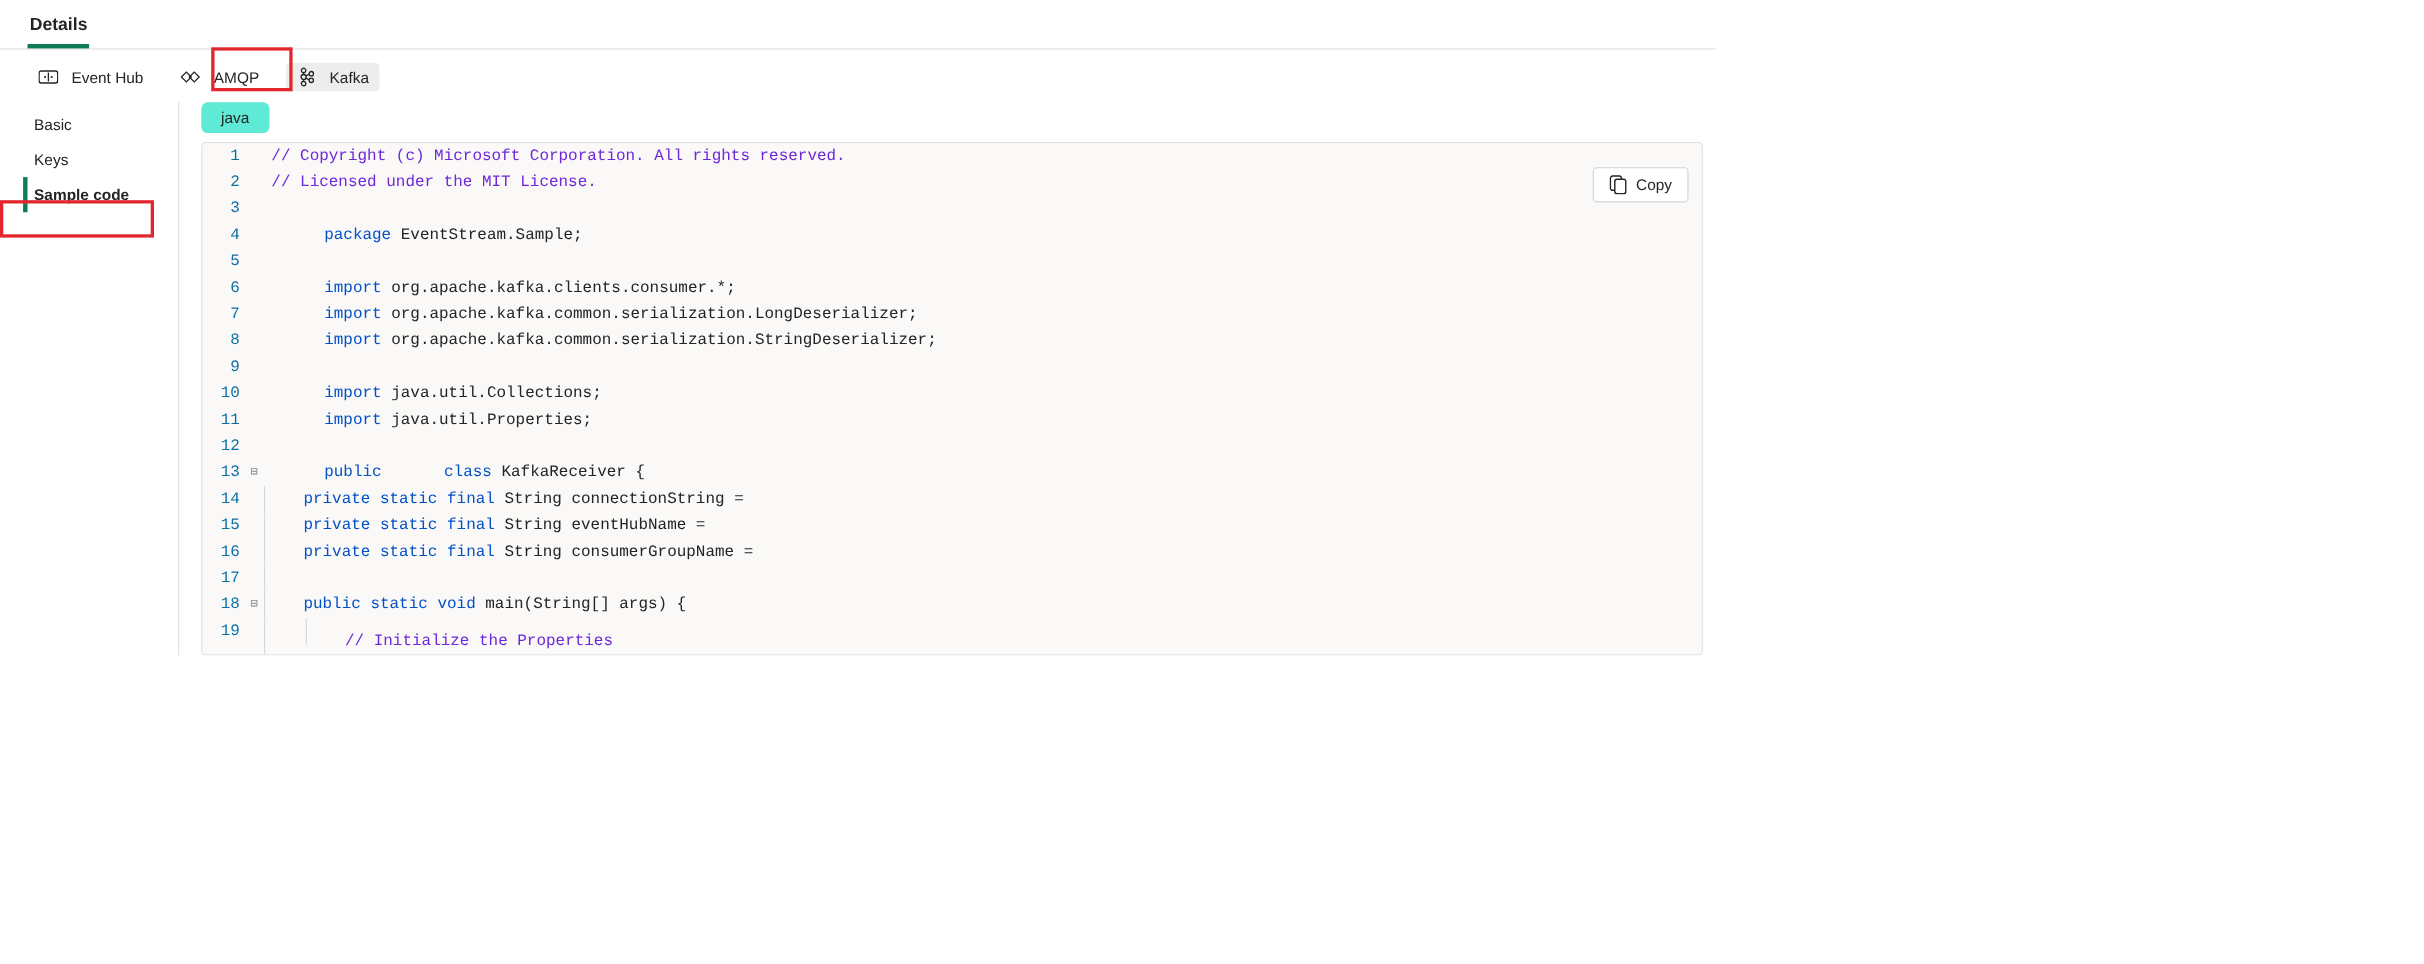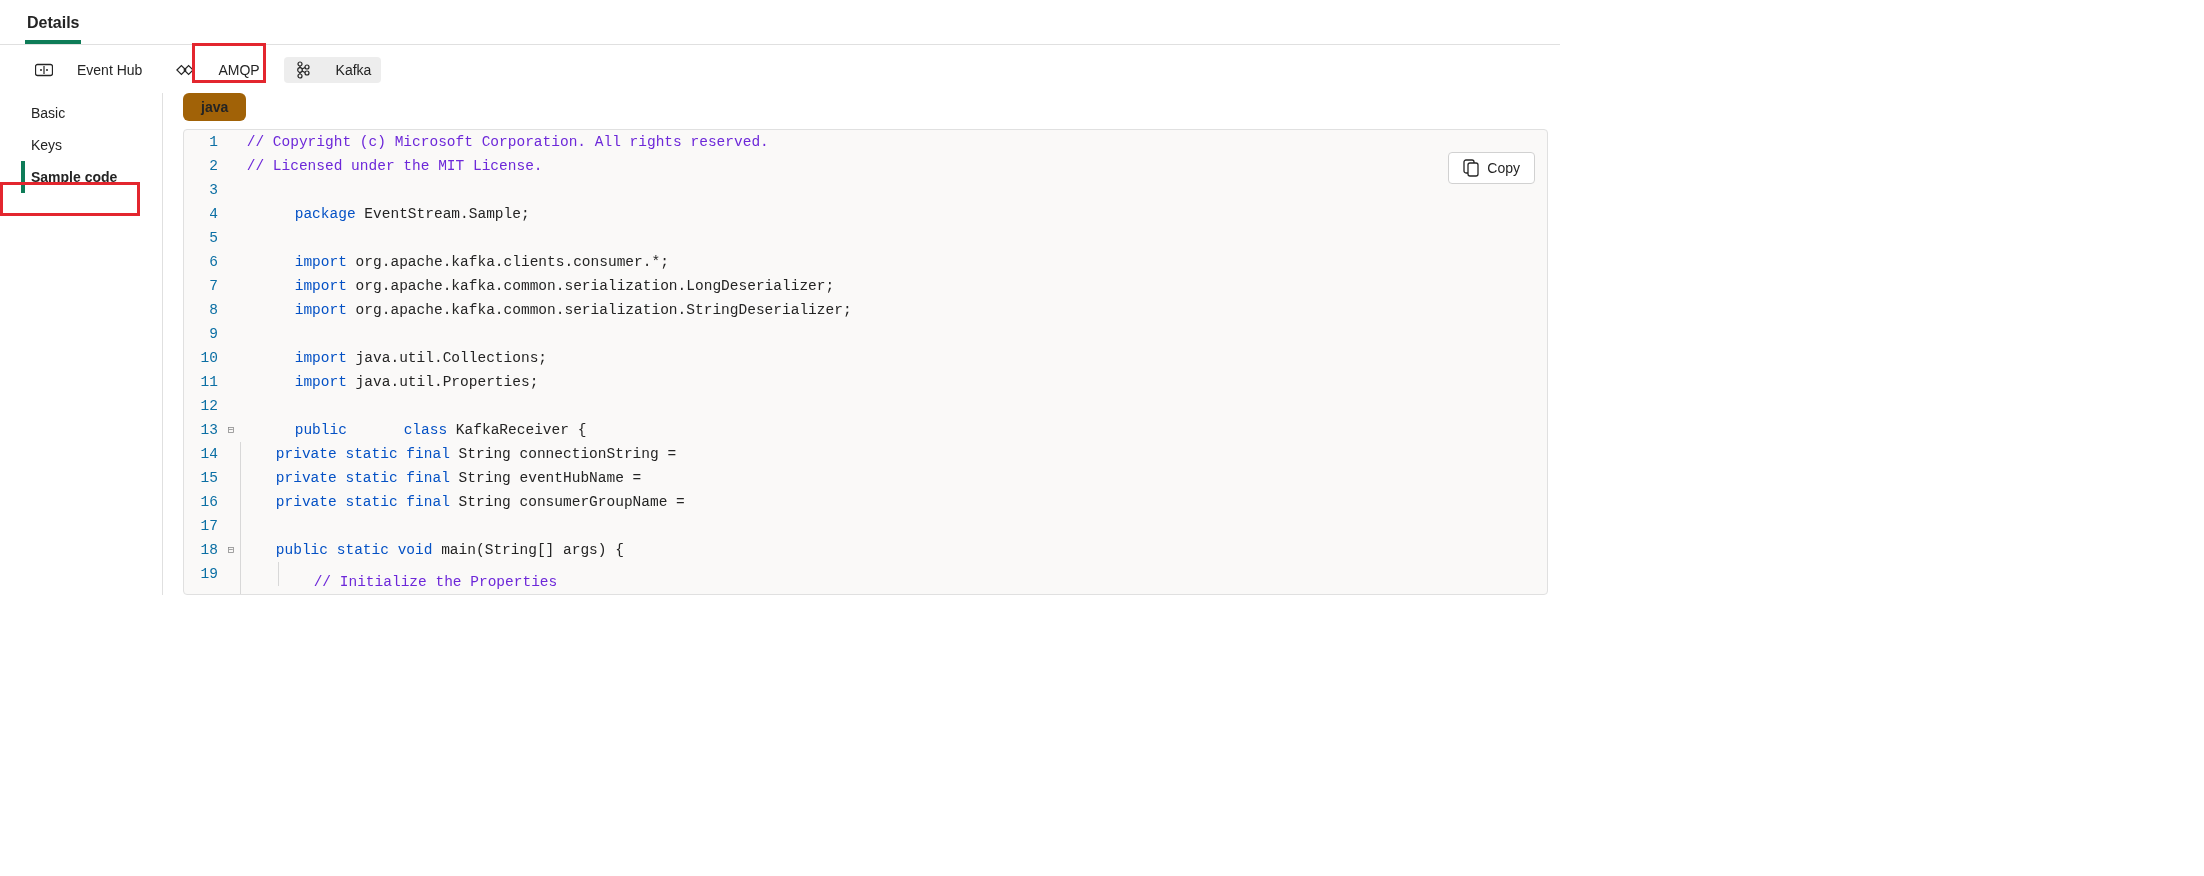--- a/index.html
+++ b/index.html
@@ -39,21 +39,21 @@
   .proto-row {
     display: flex;
     align-items: center;
     gap: 14px;
     margin-top: 12px;
     position: relative;
   }
   .proto-item {
     display: flex;
     align-items: center;
-    gap: 24px;
+    gap: 12px;
     padding: 4px 10px;
     border-radius: 4px;
     font-size: 14px;
     cursor: pointer;
   }
   .proto-item.sel {
     background: #ededed;
   }
   .proto-icon { width: 18px; height: 18px; display: inline-flex; align-items: center; justify-content: center; }
   .proto-icon svg { display: block; }
@@ -92,26 +92,25 @@
   }
 
   .content {
     flex: 1;
     padding-left: 20px;
     position: relative;
   }
 
   .lang-pill {
     display: inline-block;
-    background: #a16207;
+    background: #5eead4;
     border-radius: 6px;
     padding: 6px 18px;
     font-size: 14px;
     margin-bottom: 8px;
-    font-weight: bold;
   }
 
   .code-wrap {
     position: relative;
     border: 1px solid #e0e0e0;
     border-radius: 4px;
     background: #faf9f8;
     overflow: hidden;
   }
 

